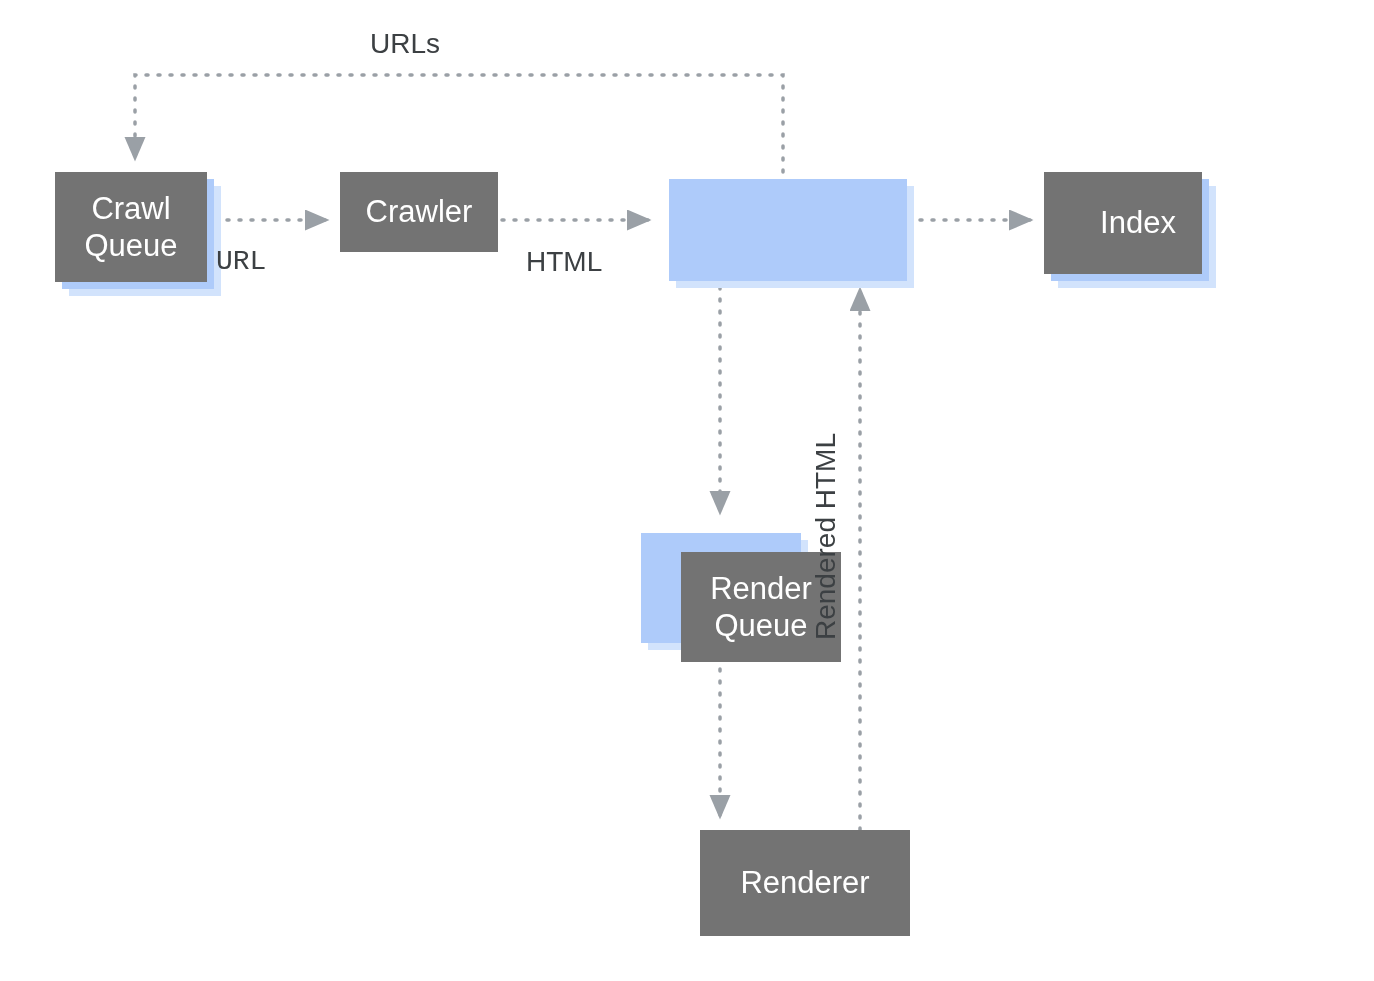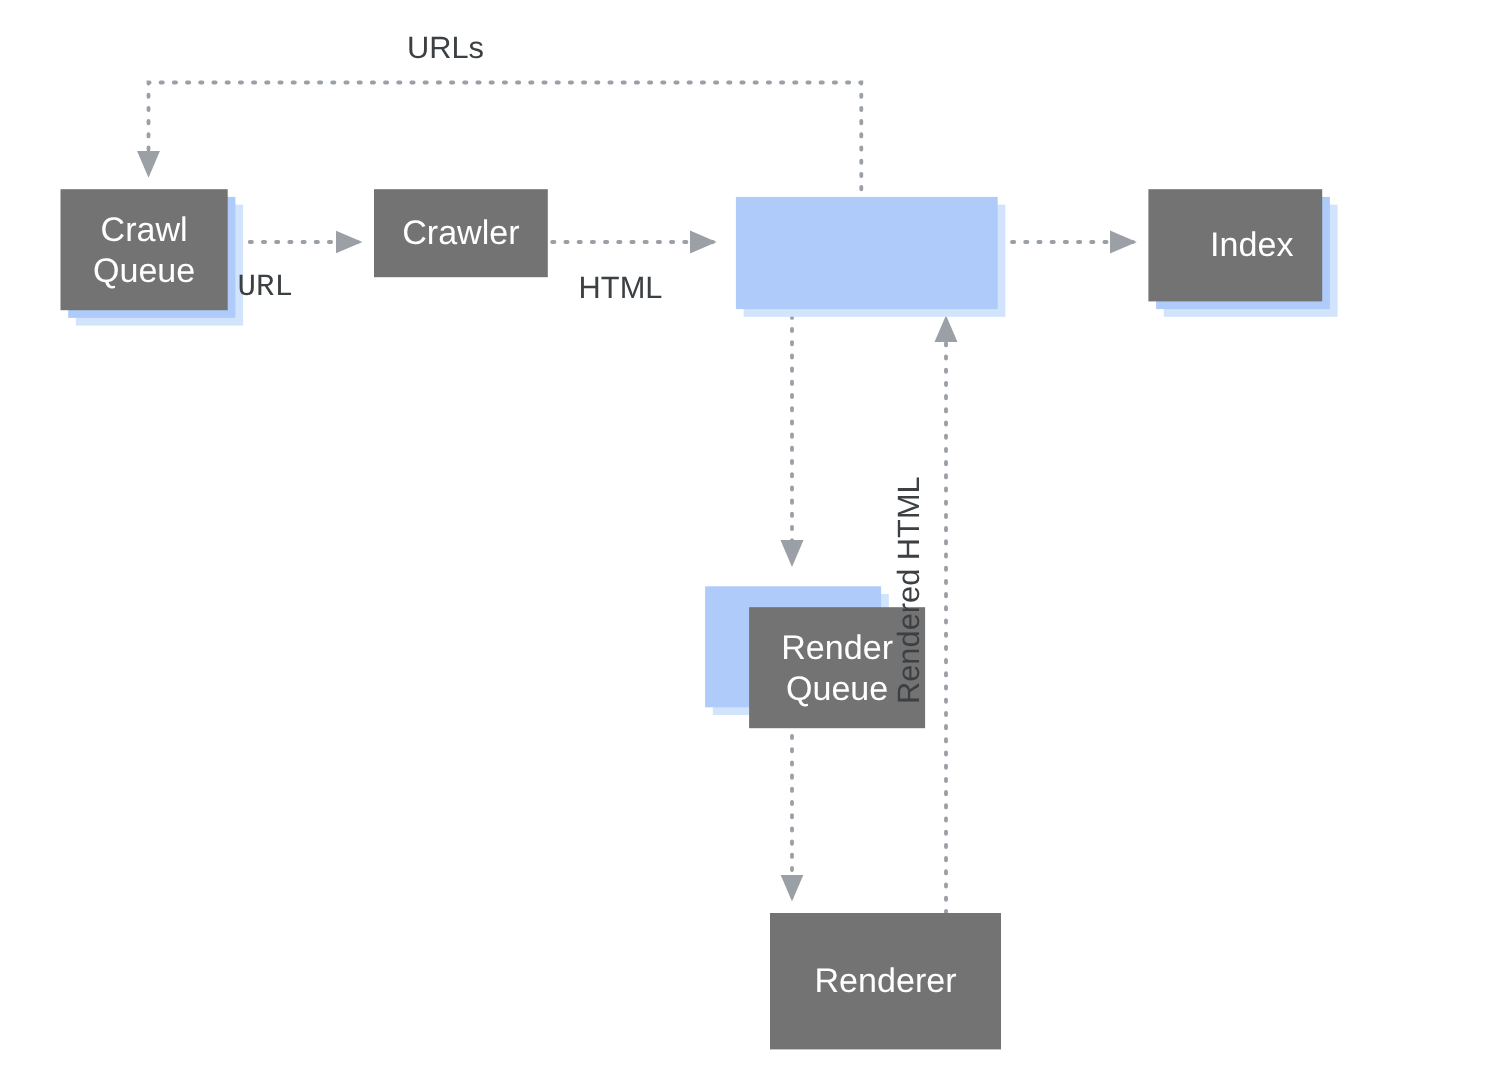--- a/index.html
+++ b/index.html
@@ -109,21 +109,21 @@
 
   <div class="shadow-light" style="left:1058px; top:186px; width:158px; height:102px;"></div>
   <div class="shadow-dark" style="left:1051px; top:179px; width:158px; height:102px;"></div>
   <div class="node" style="left:1044px; top:172px; width:158px; height:102px;padding-left:30px;">Index</div>
 
   <div class="shadow-light" style="left:648px; top:540px; width:160px; height:110px;"></div>
   <div class="shadow-dark" style="left:641px; top:533px; width:160px; height:110px;"></div>
   <div class="node" style="left:634px; top:552px; width:160px; height:110px; white-space:pre-line;margin-left:47px;">Render
 Queue</div>
 
-  <div class="node" style="left:700px; top:830px; width:210px; height:124px;text-align:right;">Renderer</div>
+  <div class="node" style="left:700px; top:830px; width:210px; height:106px;text-align:right;">Renderer</div>
 
   <div class="label" style="left:370px; top:28px;">URLs</div>
 
   <div class="label" style="left:216px; top:246px;font-family:Liberation Mono, monospace;">URL</div>
 
   <div class="label" style="left:526px; top:246px;">HTML</div>
 
   <div class="label label-vertical" style="left:810px; top:640px;">Rendered HTML</div>
 
 </div>

